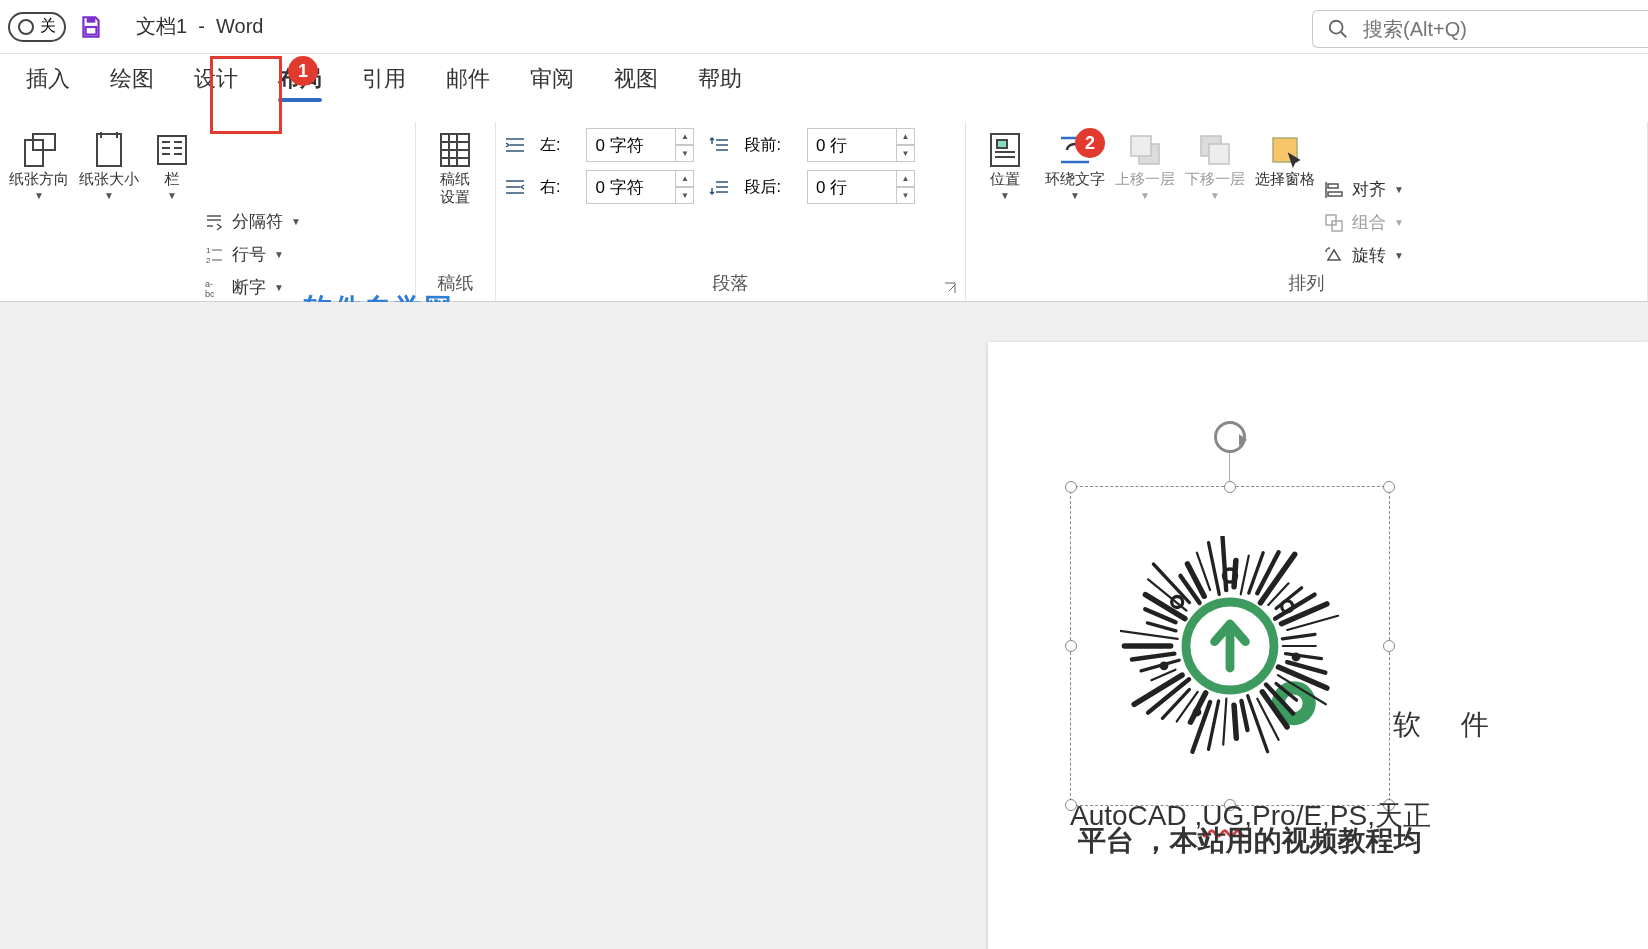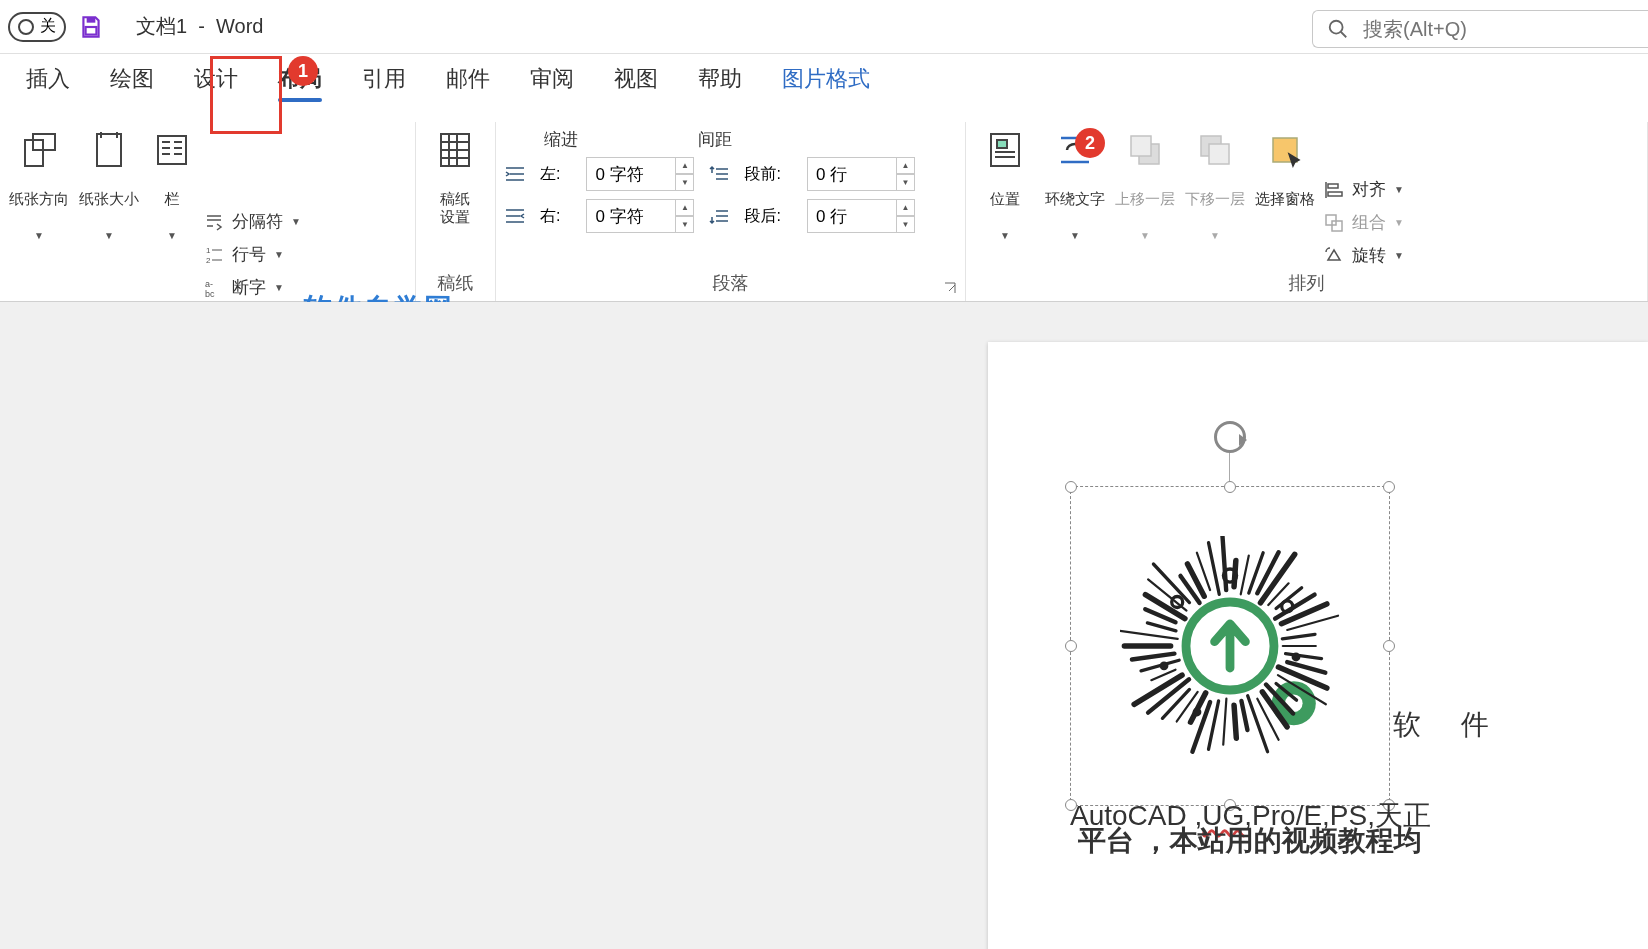--- a/index.html
+++ b/index.html
@@ -27,21 +27,21 @@
 .badge.b1 { left: 288px; top: 56px; }
 .badge.b2 { left: 1075px; top: 128px; }
 
 
 .ribbon { height: 180px; background: #fff; border-bottom: 1px solid #d0d0d0; display: flex; position: relative; }
 .group { border-right: 1px solid #e4e4e4; display: flex; flex-direction: column; justify-content: space-between; padding: 6px 8px 2px; height: 100%; }
 .group-label { font-size: 18px; color: #555; text-align: center; padding: 4px 0; position: relative; }
 .launcher { position: absolute; right: -2px; bottom: 2px; width: 16px; height: 16px; color: #666; }
 .group-top { display: flex; gap: 8px; flex: 1; }
 
-.big-btn { display: flex; flex-direction: column; align-items: center; justify-content: start; gap: 20px; width: 62px; padding-top: 2px; cursor: pointer; }
+.big-btn { display: flex; flex-direction: column; align-items: center; justify-content: start; gap: 0; width: 62px; padding-top: 2px; cursor: pointer; }
 .big-btn .ico { width: 40px; height: 40px; color: #444; }
 .big-btn .lbl { font-size: 15px; color: #333; text-align: center; line-height: 1.2; }
 .big-btn .chev { font-size: 10px; color: #555; margin-top: 2px; }
 
 .stack { display: flex; flex-direction: column; gap: 10px; justify-content: flex-end; padding-top: 2px; }
 .row-btn { display: flex; align-items: center; gap: 8px; cursor: pointer; font-size: 17px; color: #333; }
 .row-btn .mini { width: 20px; height: 20px; color: #555; }
 .row-btn .chev { font-size: 10px; color: #555; }
 .para-head { text-align: center; font-size: 17px; color: #333; margin-bottom: 6px; }
 .spin { display: flex; align-items: flex-end; padding-left: 12px; }
@@ -104,21 +104,20 @@
 <div class="tabs">
   <div class="tab">插入</div>
   <div class="tab">绘图</div>
   <div class="tab">设计</div>
   <div class="tab active">布局</div>
   <div class="tab">引用</div>
   <div class="tab">邮件</div>
   <div class="tab">审阅</div>
   <div class="tab">视图</div>
   <div class="tab">帮助</div>
-  <div class="tab accent">图片格式</div>
 </div>
 
 <div class="red-box1"></div>
 <div class="badge b1">1</div>
 <div class="badge b2">2</div>
 
 <div class="ribbon">
 
   <div class="group" style="width:416px">
     <div class="group-top">
@@ -194,24 +193,20 @@
           </svg>
         <span class="lbl" style="white-space:pre">稿纸
 设置</span>
       </div>
     </div>
     <div class="group-label">稿纸</div>
   </div>
 
   <div class="group" style="width:470px">
     <div style="flex:1">
-      <div style="display:flex; gap:120px; padding-left:40px">
-        <span class="para-head">缩进</span>
-        <span class="para-head">间距</span>
-      </div>
       <div style="display:flex; flex-direction:column; gap:8px">
         <div style="display:flex; gap:14px; align-items:center">
           <svg class="mini-ico" viewBox="0 0 22 18" stroke="#357" fill="none" stroke-width="1.5">
               <path d="M2 3h18M6 9h14M2 15h18M2 7l3 2-3 2"></path>
             </svg>
           <span>左:</span>
           <div class="spin">
               <input value="0 字符" style="">
               <div class="arrows">
                 <span>▲</span>

